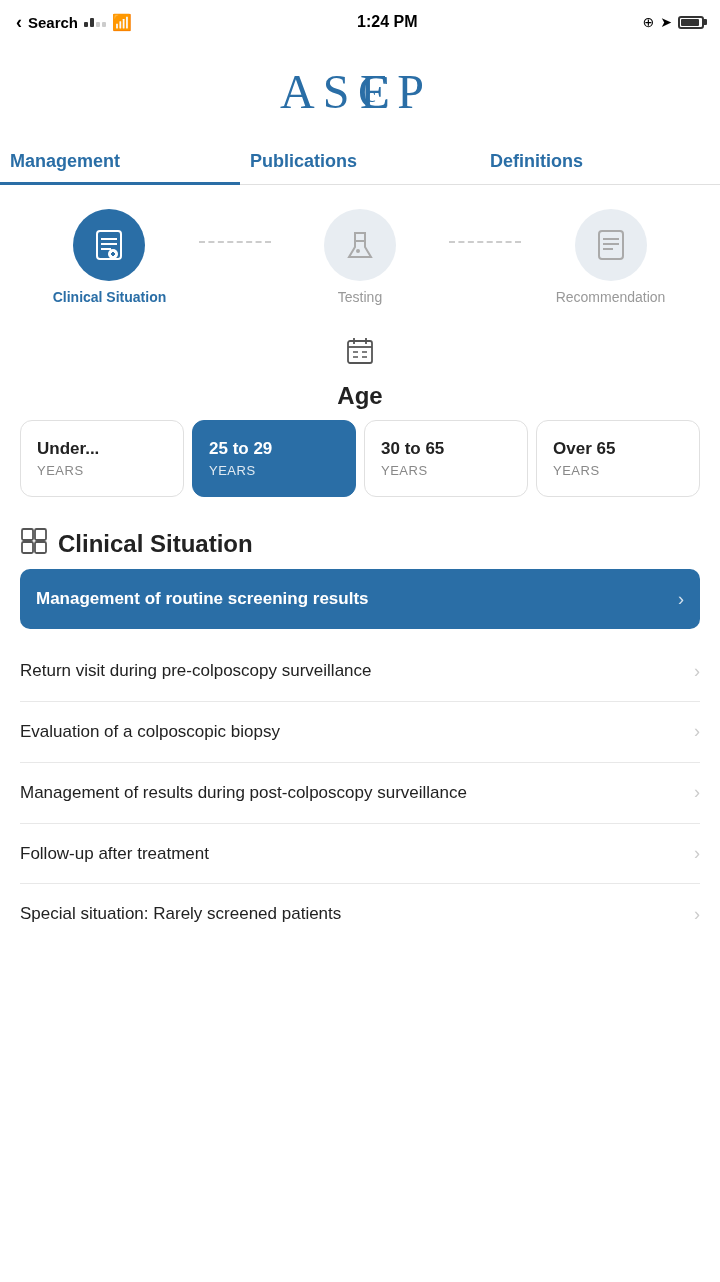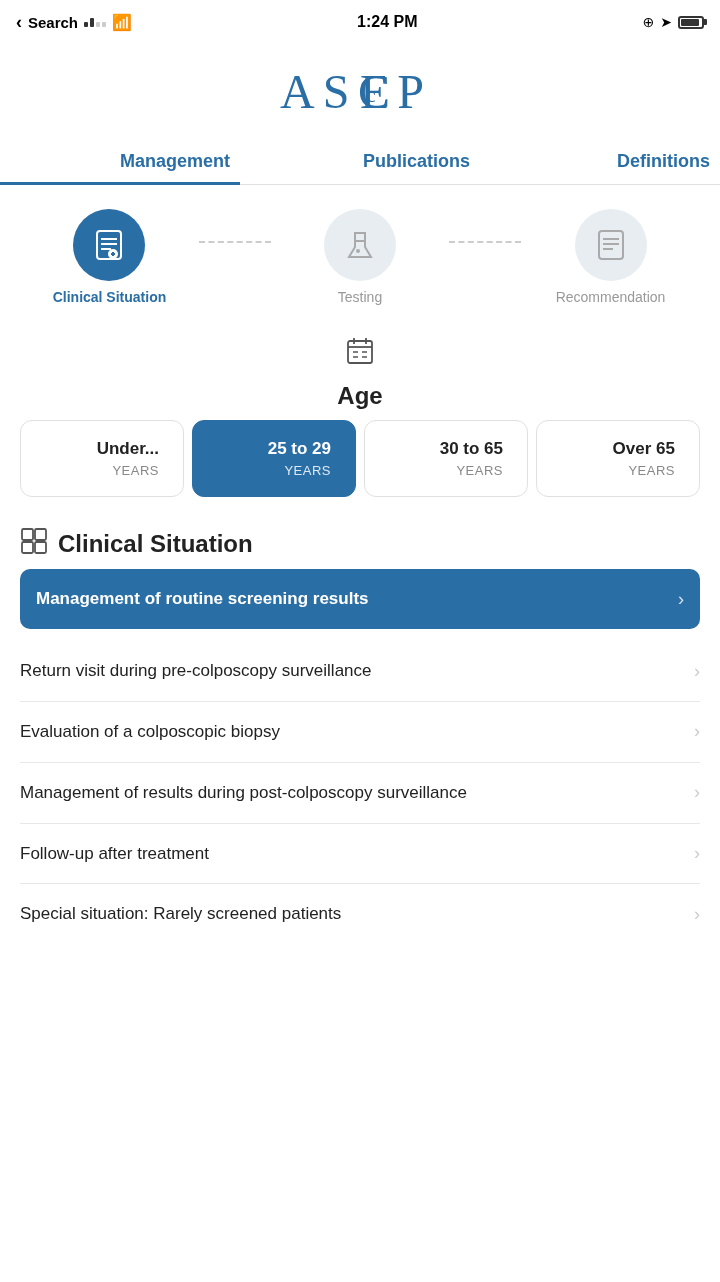--- a/index.html
+++ b/index.html
@@ -75,21 +75,21 @@
       letter-spacing: 8px;
     }
 
     
     .nav-tabs {
       display: flex;
       border-bottom: 1px solid #e0e0e0;
     }
     .nav-tab {
       flex: 1;
-      text-align: right;
+      text-align: left;
       padding: 14px 10px 12px;
       font-size: 18px;
       font-weight: 600;
       color: #2a6ea6;
       cursor: pointer;
       position: relative;
     }
     .nav-tab.active::after {
       content: '';
       position: absolute;
@@ -165,22 +165,22 @@
     .age-grid {
       display: flex;
       gap: 0;
       padding: 0 20px 16px;
       gap: 8px;
     }
     .age-card {
       flex: 1;
       border: 1.5px solid #e0e0e0;
       border-radius: 12px;
-      padding: 18px 24px;
-      text-align: right;
+      padding: 18px 16px;
+      text-align: left;
       cursor: pointer;
       background: #fff;
     }
     .age-card.selected {
       background: #2a6ea6;
       border-color: #2a6ea6;
     }
     .age-range {
       font-size: 17px;
       font-weight: 700;

